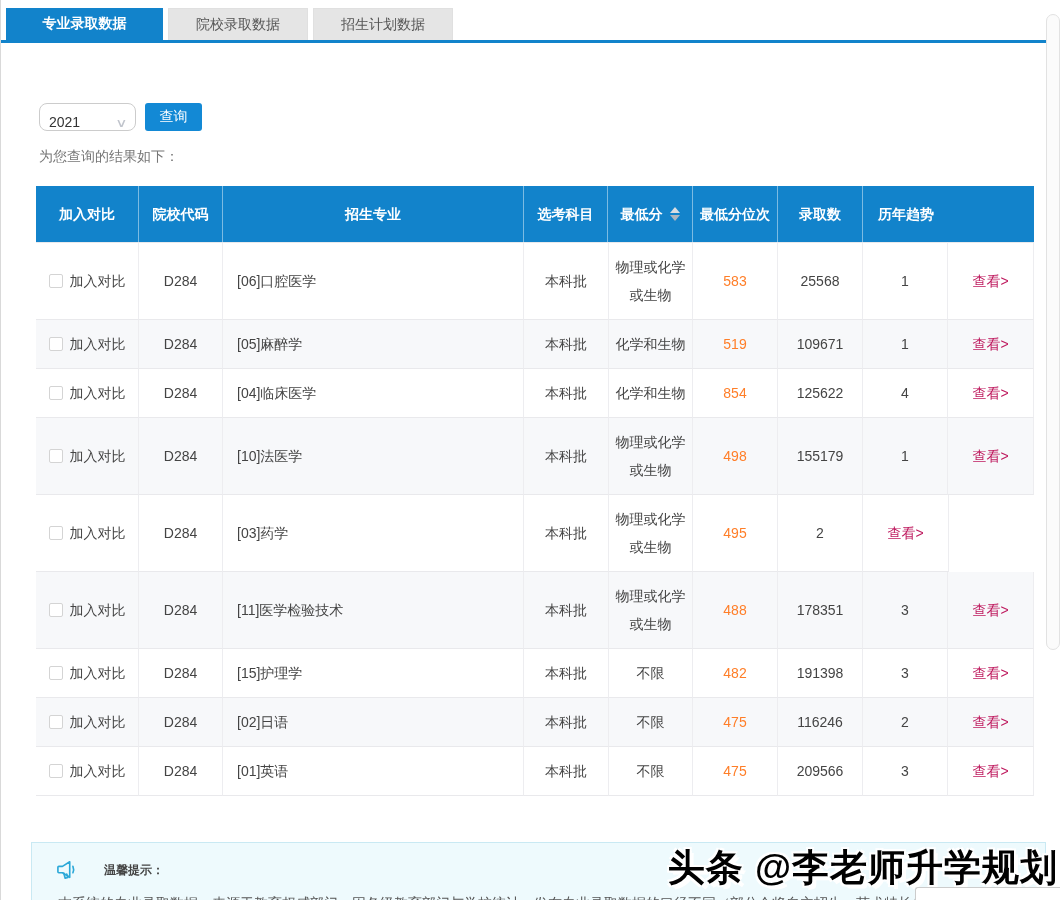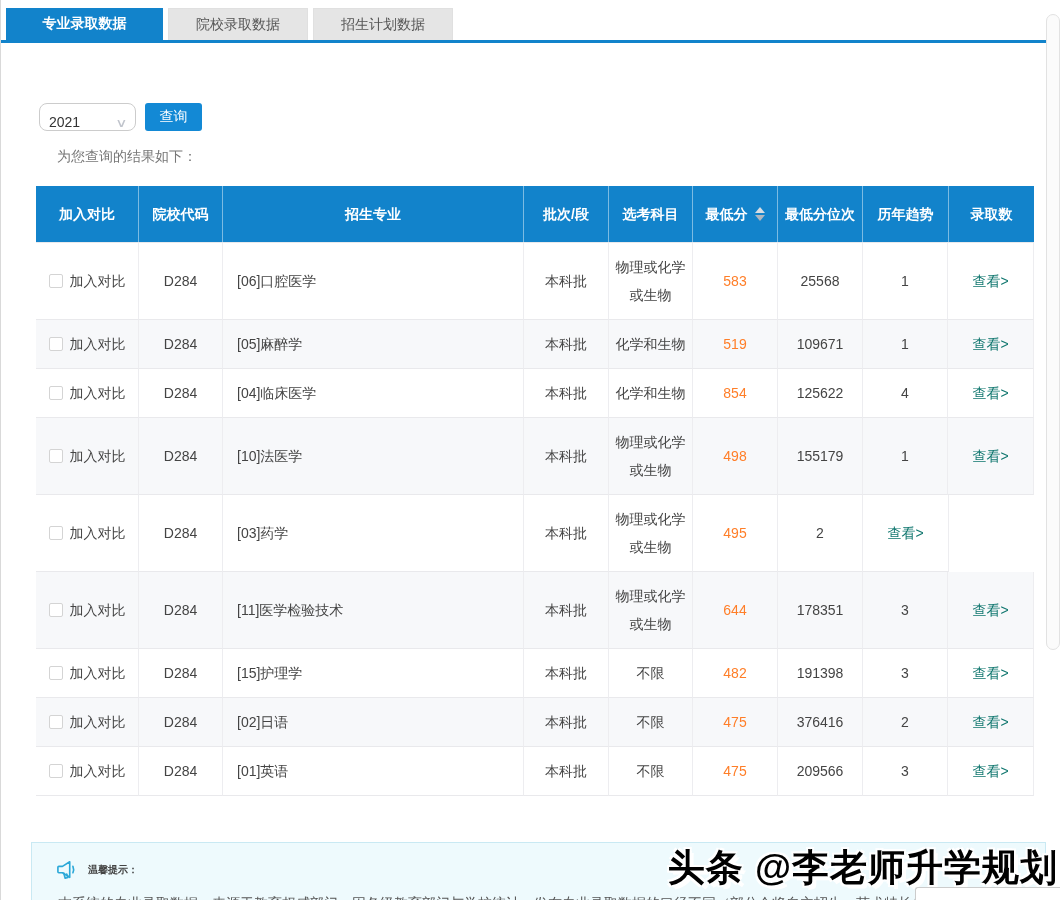--- a/index.html
+++ b/index.html
@@ -24,53 +24,53 @@
   .select-box {
     width:97px; height:28px; border:1px solid #ccc; border-radius:8px; background:#fff;
     display:flex; align-items:flex-end; justify-content:space-between; padding:0 9px;
     font-size:14px; color:#333; cursor:pointer;
   }
   .select-box .chev { color:#c0c4cc; font-size:12px; transform:scaleX(1.4); }
   .query-btn {
     width:57px; height:28px; background:#1389d5; color:#fff; border:none; border-radius:3px;
     font-size:14px; cursor:pointer; font-family:inherit;
   }
-  .result-hint { margin:17px 0 0 56px; font-size:14px; color:#777; }
+  .result-hint { margin:17px 0 0 38px; font-size:14px; color:#777; }
   
   .table { margin:20px 0 0 35px; width:998px; font-size:14px; }
   .tr { display:flex; align-items:stretch; }
   .thead { background:#1283cb; color:#fff; }
   .thead .td { min-height:56px; font-weight:bold; border-right:1px solid rgba(255,255,255,.45); border-bottom:none; }
   .thead .td:last-child { border-right:none; }
   .td {
     display:flex; align-items:center; justify-content:center; text-align:center;
     padding:10px 6px; min-height:48px; border-right:1px solid #ededf0; border-bottom:1px solid #e9e9ec;
     line-height:28px;
   }
   .tbody .tr { background:#fff; }
   .tbody .tr.alt { background:#f7f8fa; }
   .tbody .tr:first-child .td { border-top:1px solid #e9e9ec; }
   .c0{width:103px;} .c1{width:84px;} .c2{width:301px;justify-content:flex-start;text-align:left;padding-left:14px;}
   .c3{width:85px;} .c4{width:84px;white-space:pre-line;} .c5{width:85px;} .c6{width:85px;} .c7{width:85px;} .c8{width:86px;}
   .thead .c2 { justify-content:center; text-align:center; padding-left:6px; }
   .score { color:#ff7e28; }
-  .trend-link { color:#0f766e; text-decoration:none; cursor:pointer; }
+  .trend-link { color:#be185d; text-decoration:none; cursor:pointer; }
   .cmp { display:flex; align-items:center; gap:7px; }
   .cmp input[type=checkbox]{
     appearance:none; width:14px; height:14px; border:1px solid #d4d4d4; border-radius:2px; background:#fff; cursor:pointer;
   }
   .sort { display:inline-flex; flex-direction:column; gap:2px; margin-left:7px; cursor:pointer; }
   .sort .up { width:0;height:0;border-left:5px solid transparent;border-right:5px solid transparent;border-bottom:6px solid #d9dde2; }
   .sort .dn { width:0;height:0;border-left:5px solid transparent;border-right:5px solid transparent;border-top:6px solid #aeb6bf; }
   
   .tipbox {
     margin:46px 0 0 30px; width:1015px; min-height:120px;
     background:#eefafd; border:1px solid #c9e9f3; padding:17px 24px 20px 24px;
   }
-  .tip-title { display:flex; align-items:center; gap:10px; font-size:10px; font-weight:bold; color:#444; }
+  .tip-title { display:flex; align-items:center; gap:26px; font-size:12px; font-weight:bold; color:#444; }
   .tip-title svg { flex:0 0 auto; }
   .tip-para { font-size:14px; color:#555; line-height:27px; margin-top:10px; padding-left:2px; }
   
   .watermark {
     position:absolute; right:2px; top:843px; z-index:9;
     font-size:37px; font-weight:bold; color:#000000; letter-spacing:1px; white-space:nowrap;
     text-shadow:-2px -2px 0 #fff, 2px -2px 0 #fff, -2px 2px 0 #fff, 2px 2px 0 #fff, 4px 4px 0 #fff;
   }
   .scrollbar {
     position:absolute; top:14px; right:0; width:14px; height:636px; z-index:8;
@@ -107,32 +107,31 @@
   <button class="query-btn">查询</button>
 </div>
 
 <div class="result-hint">为您查询的结果如下：</div>
 
 <div class="table">
   <div class="tr thead">
     <div class="td c0">加入对比</div>
     <div class="td c1">院校代码</div>
     <div class="td c2">招生专业</div>
-    <div class="td c3">批次/段</div>
     <div class="td c4">选考科目</div>
     <div class="td c5">
       <span>最低分</span>
       <span class="sort">
         <span class="up"></span>
         <span class="dn"></span>
       </span>
     </div>
     <div class="td c6">最低分位次</div>
+    <div class="td c7">录取数</div>
     <div class="td c8">历年趋势</div>
-    <div class="td c7">录取数</div>
   </div>
   <div class="tbody">
       <div class="tr">
     <div class="td c0">
       <span class="cmp">
         <input type="checkbox" style="">
         <span>加入对比</span>
       </span>
     </div>
     <div class="td c1">D284</div>
@@ -225,21 +224,21 @@
       <span class="cmp">
         <input type="checkbox" style="">
         <span>加入对比</span>
       </span>
     </div>
     <div class="td c1">D284</div>
     <div class="td c2">[11]医学检验技术</div>
     <div class="td c3">本科批</div>
     <div class="td c4">物理或化学
 或生物</div>
-    <div class="td c5 score">644</div>
+    <div class="td c5 score">488</div>
     <div class="td c6">178351</div>
     <div class="td c7">3</div>
     <div class="td c8">
       <a class="trend-link">查看&gt;</a>
     </div>
   </div>
       <div class="tr">
     <div class="td c0">
       <span class="cmp">
         <input type="checkbox" style="">
@@ -262,21 +261,21 @@
       <span class="cmp">
         <input type="checkbox" style="">
         <span>加入对比</span>
       </span>
     </div>
     <div class="td c1">D284</div>
     <div class="td c2">[02]日语</div>
     <div class="td c3">本科批</div>
     <div class="td c4">不限</div>
     <div class="td c5 score">475</div>
-    <div class="td c6">376416</div>
+    <div class="td c6">116246</div>
     <div class="td c7">2</div>
     <div class="td c8">
       <a class="trend-link">查看&gt;</a>
     </div>
   </div>
       <div class="tr">
     <div class="td c0">
       <span class="cmp">
         <input type="checkbox" style="">
         <span>加入对比</span>

